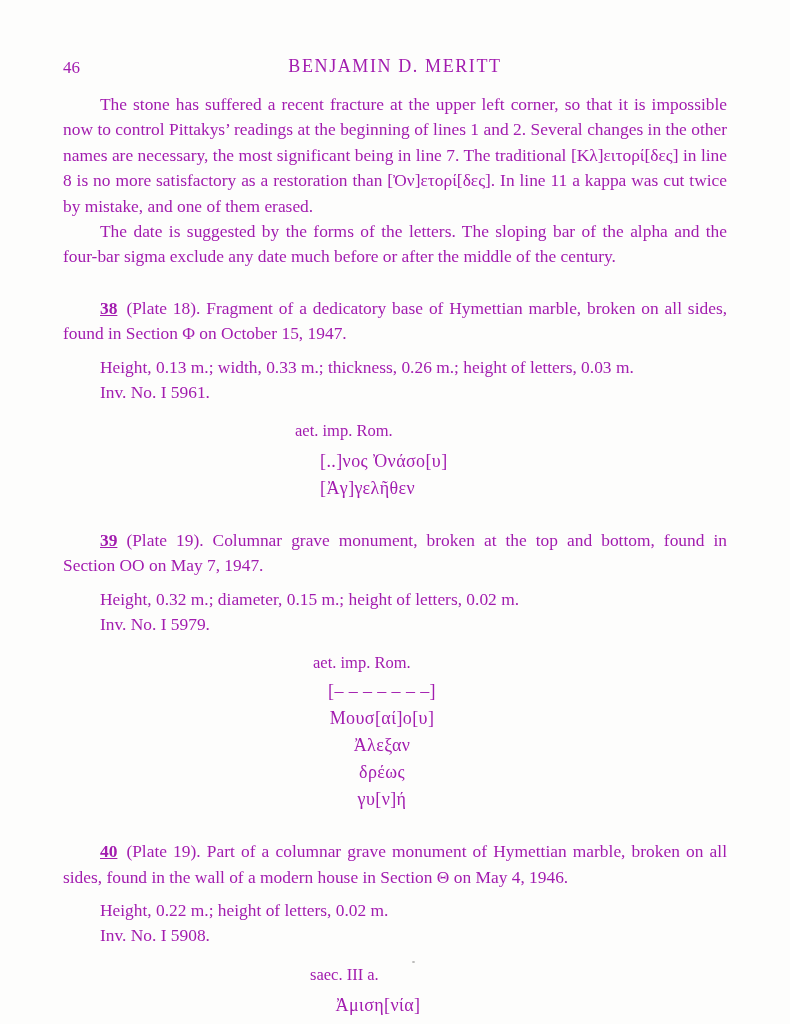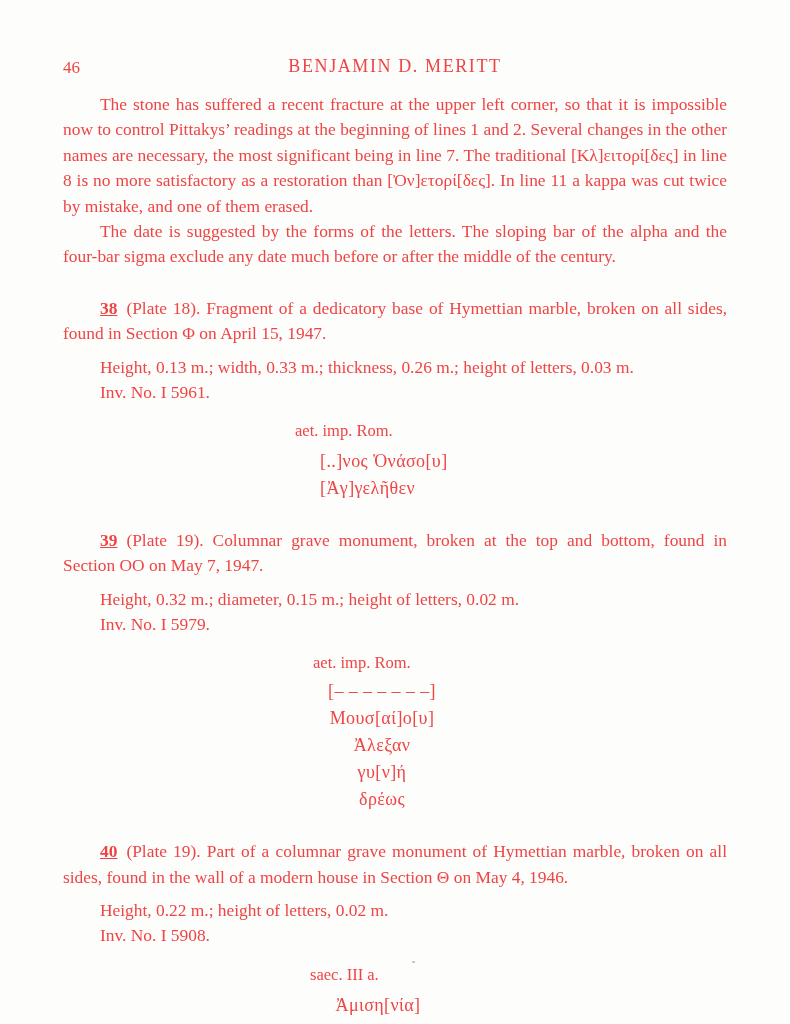--- a/index.html
+++ b/index.html
@@ -4,21 +4,21 @@
 <style>
   html, body { margin: 0; padding: 0; background: #ffffff; }
   .page {
     position: relative;
     width: 790px;
     height: 1024px;
     box-sizing: border-box;
     padding: 56px 63px 0 63px;
     background: #fdfdfc;
     font-family: "Liberation Serif", "DejaVu Serif", serif;
-    color: #ef4444;
+    color: #a21caf;
     overflow: hidden;
   }
   .running-header { position: relative; height: 26px; }
   .page-num {
     position: absolute; left: 0; top: 2px;
     font-size: 17px;
   }
   .running-title {
     position: absolute; left: 0; right: 0; top: 0;
     text-align: center;
@@ -76,21 +76,21 @@
 
   <header class="running-header">
     <span class="page-num">46</span>
     <span class="running-title">BENJAMIN D. MERITT</span>
   </header>
 
   <p class="body-par par-first">The stone has suffered a recent fracture at the upper left corner, so that it is impossible now to control Pittakys’ readings at the beginning of lines 1 and 2. Several changes in the other names are necessary, the most significant being in line 7. The traditional [Κλ]ειτορί[δες] in line 8 is no more satisfactory as a restoration than [Ὀν]ετορί[δες]. In line 11 a kappa was cut twice by mistake, and one of them erased.</p>
   <p class="body-par">The date is suggested by the forms of the letters. The sloping bar of the alpha and the four-bar sigma exclude any date much before or after the middle of the century.</p>
 
   <section class="entry">
-    <p class="body-par entry-heading"><b class="entry-num">38</b><span>(Plate 18). Fragment of a dedicatory base of Hymettian marble, broken on all sides, found in Section Φ on April 15, 1947.</span></p>
+    <p class="body-par entry-heading"><b class="entry-num">38</b><span>(Plate 18). Fragment of a dedicatory base of Hymettian marble, broken on all sides, found in Section Φ on October 15, 1947.</span></p>
     <p class="dims dims-first">Height, 0.13 m.; width, 0.33 m.; thickness, 0.26 m.; height of letters, 0.03 m.</p>
     <p class="dims">Inv. No. I 5961.</p>
     <div class="inscription insc-38">
       <div class="date-label">aet. imp. Rom.</div>
       <div class="greek-lines">
         <div class="greek-line">[..]νος Ὀνάσο[υ]</div>
         <div class="greek-line">[Ἀγ]γελῆθεν</div>
       </div>
     </div>
   </section>
@@ -98,22 +98,22 @@
   <section class="entry">
     <p class="body-par entry-heading"><b class="entry-num">39</b><span>(Plate 19). Columnar grave monument, broken at the top and bottom, found in Section ΟΟ on May 7, 1947.</span></p>
     <p class="dims dims-first">Height, 0.32 m.; diameter, 0.15 m.; height of letters, 0.02 m.</p>
     <p class="dims">Inv. No. I 5979.</p>
     <div class="inscription insc-39">
       <div class="date-label">aet. imp. Rom.</div>
       <div class="greek-lines">
         <div class="greek-line">[– – – – – – –]</div>
         <div class="greek-line">Μουσ[αί]ο[υ]</div>
         <div class="greek-line">Ἀλεξαν</div>
+        <div class="greek-line">δρέως</div>
         <div class="greek-line">γυ[ν]ή</div>
-        <div class="greek-line">δρέως</div>
       </div>
     </div>
   </section>
 
   <section class="entry">
     <p class="body-par entry-heading"><b class="entry-num">40</b><span>(Plate 19). Part of a columnar grave monument of Hymettian marble, broken on all sides, found in the wall of a modern house in Section Θ on May 4, 1946.</span></p>
     <p class="dims dims-first">Height, 0.22 m.; height of letters, 0.02 m.</p>
     <p class="dims">Inv. No. I 5908.</p>
     <div class="inscription insc-40">
       <div class="date-label">saec. III a.</div>

